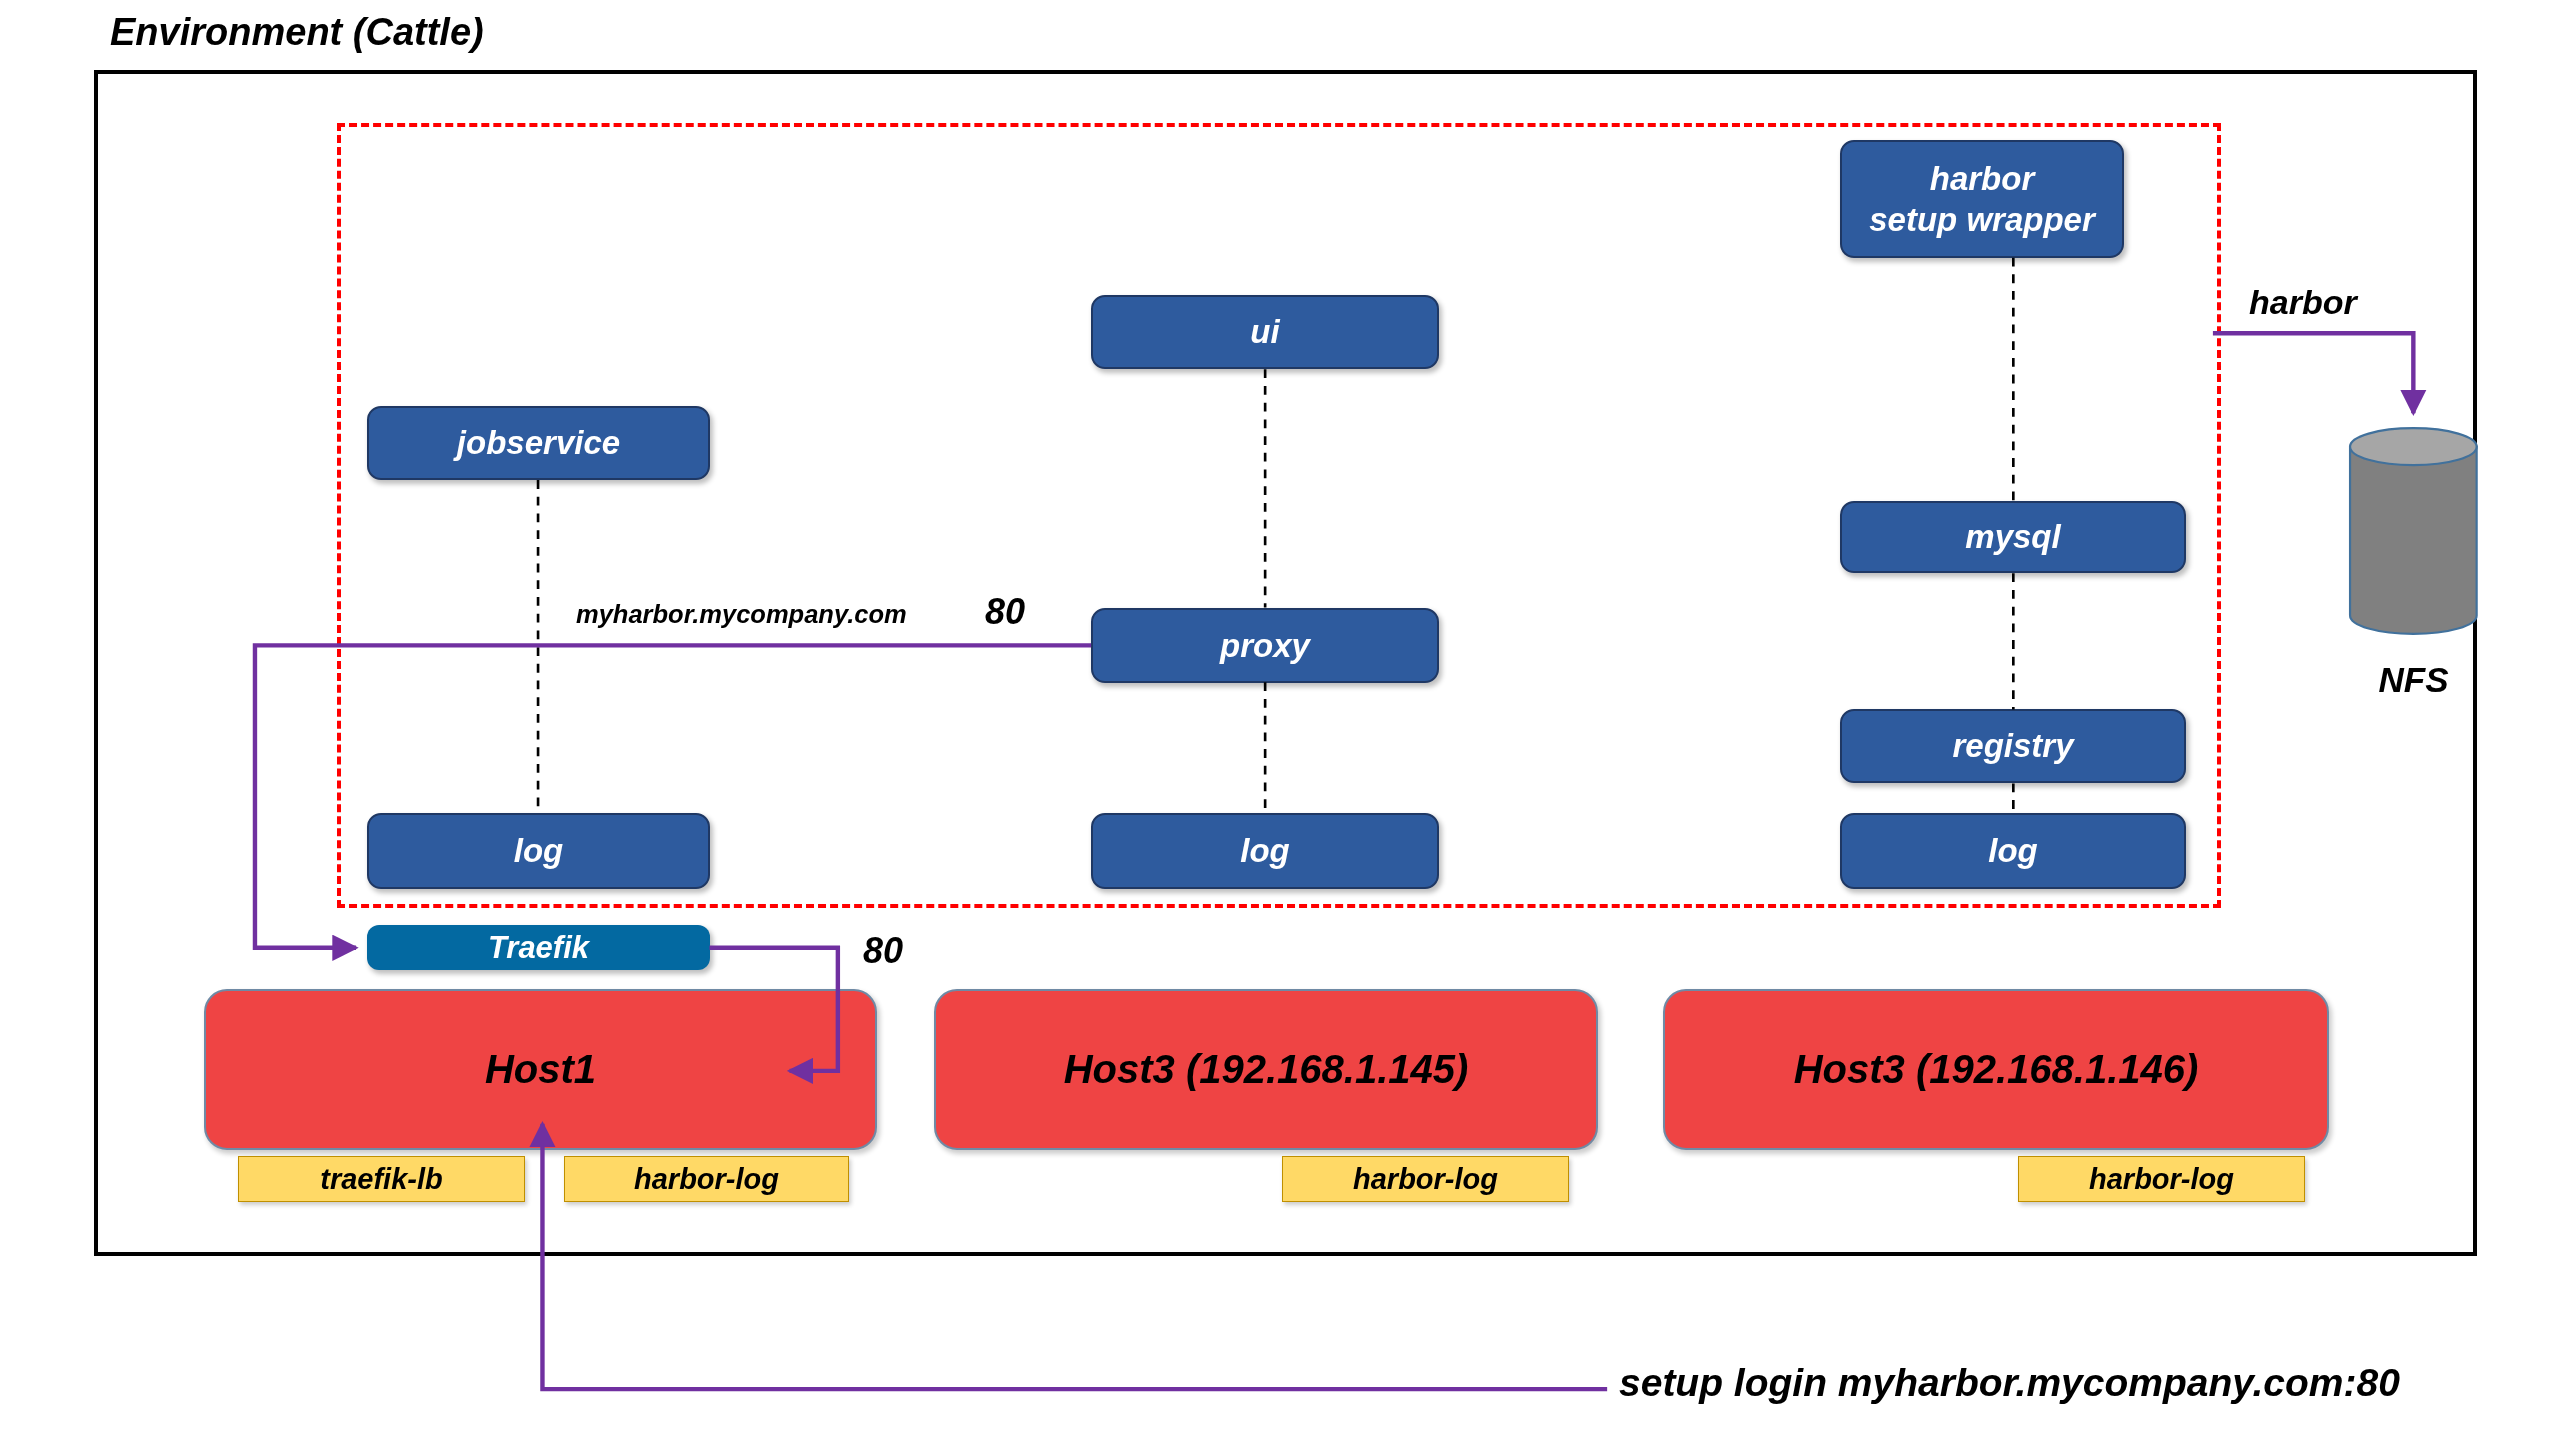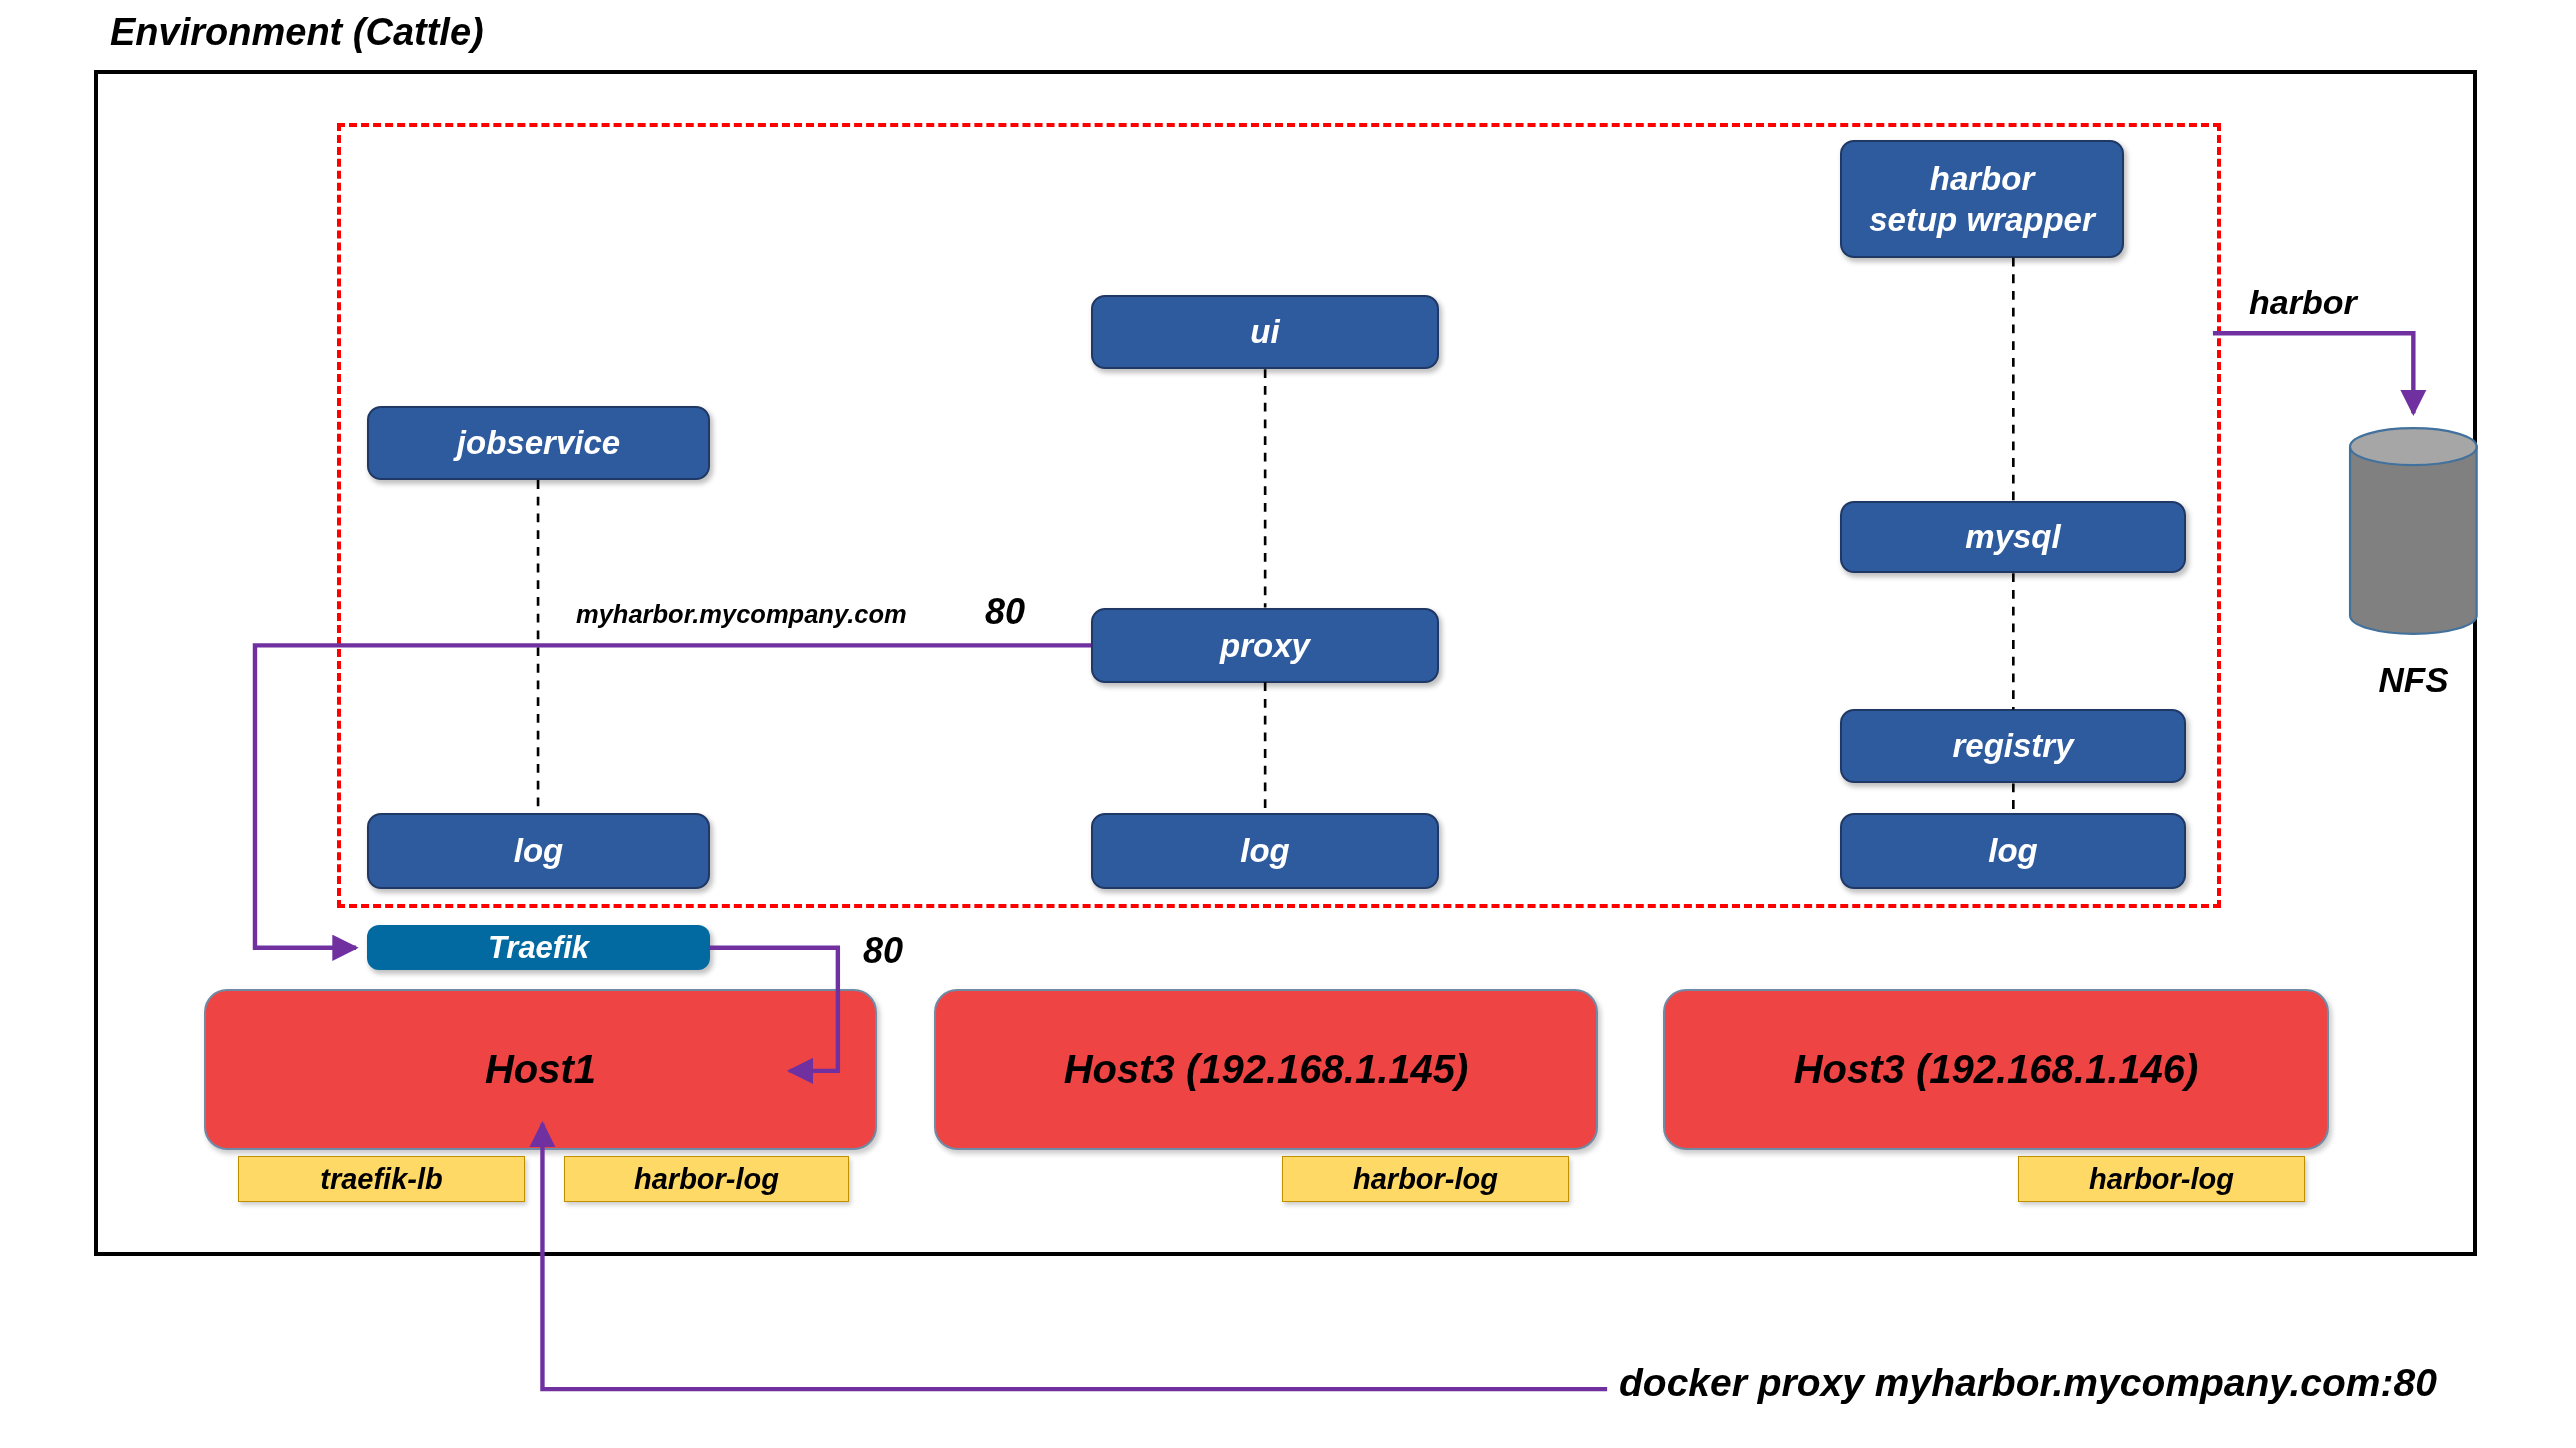--- a/index.html
+++ b/index.html
@@ -113,21 +113,21 @@
   <div class="abs tag" style="left:1282px;top:1156px;width:287px;height:46px;">
     <span>harbor-log</span>
   </div>
   <div class="abs tag" style="left:2018px;top:1156px;width:287px;height:46px;">
     <span>harbor-log</span>
   </div>
 
   <div class="abs bi note" style="left:2249px;top:283px;">harbor</div>
   <div class="abs bi nfs-label" style="left:2339px;top:660px;width:149px;">NFS</div>
 
-  <div class="abs bi docker-login" style="left:1619px;top:1361px;">docker proxy myharbor.mycompany.com:80</div>
+  <div class="abs bi docker-login" style="left:1619px;top:1361px;">setup login myharbor.mycompany.com:80</div>
 
   <svg class="overlay" width="2576" height="1449" viewBox="0 0 2930 1648">
     <defs>
       <marker id="arrow" markerWidth="6" markerHeight="6" refX="5.4" refY="3" orient="auto">
         <path d="M0,0 L6,3 L0,6 Z" fill="#7030A0"></path>
       </marker>
     </defs>
 
     <g stroke="#000" stroke-width="3" stroke-dasharray="10 9" fill="none">
       <path d="M612,546 L612,925"></path>

